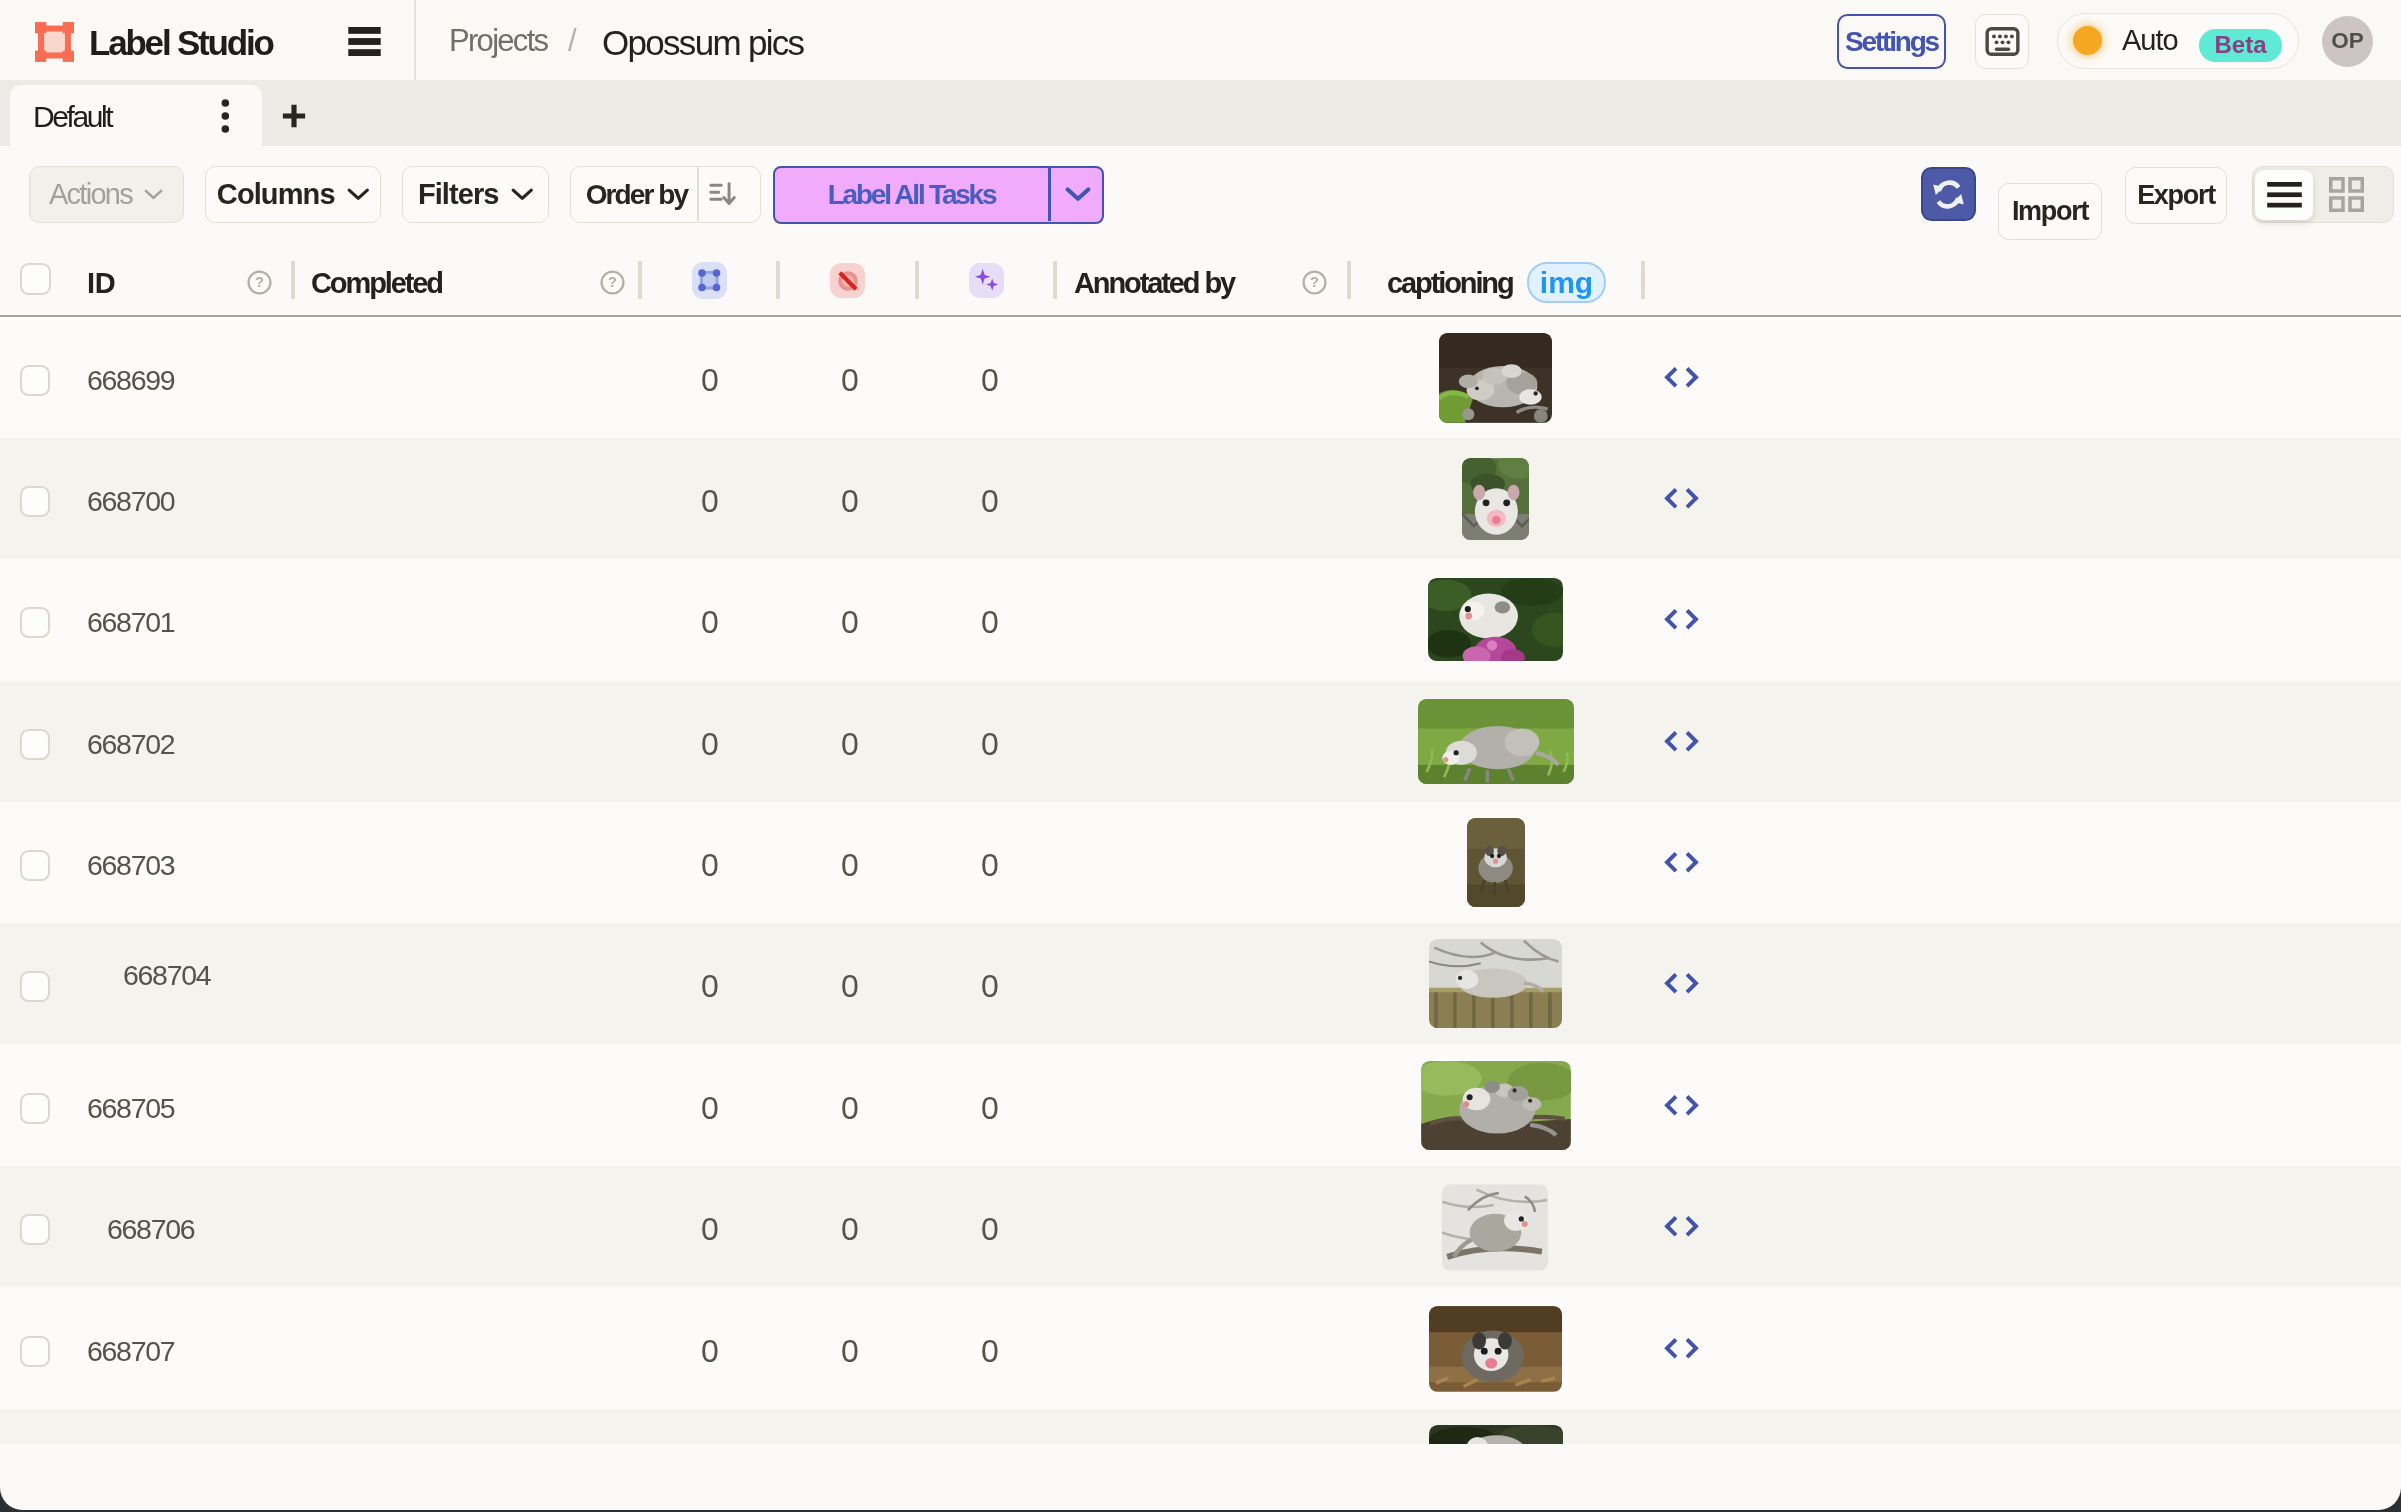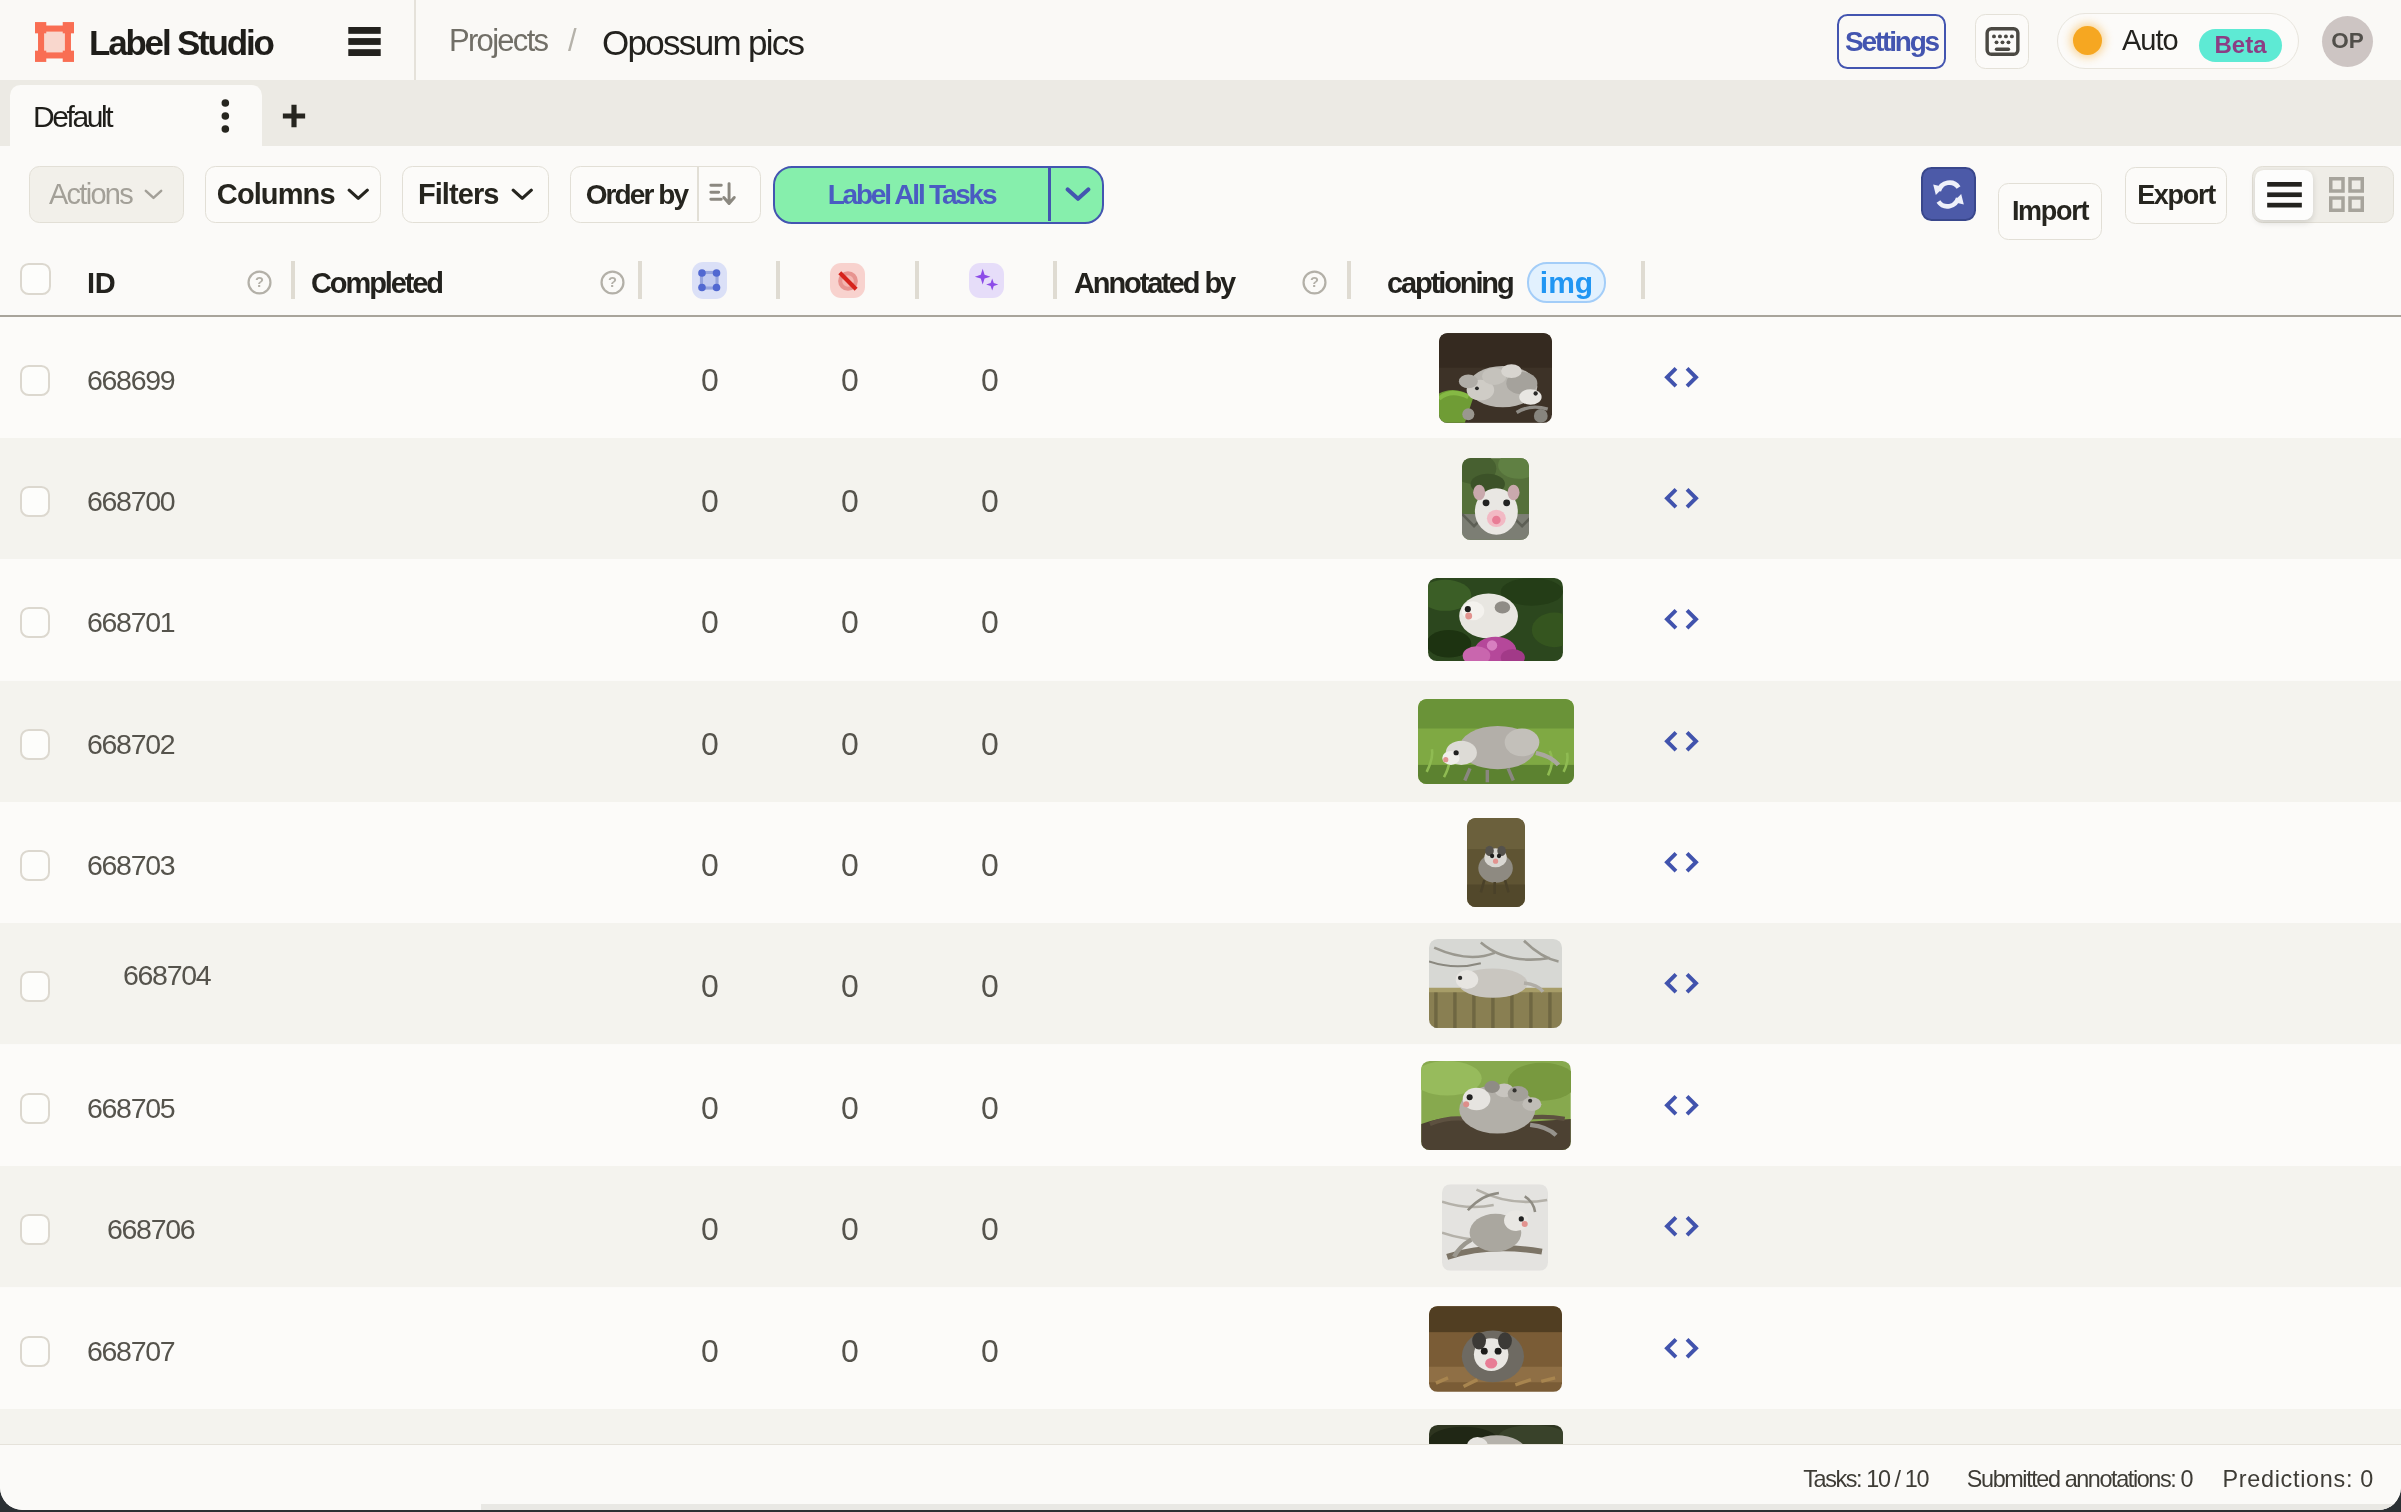--- a/index.html
+++ b/index.html
@@ -81,21 +81,21 @@
   <div class="btn" style="left:402px;top:166px;width:147px;">Filters <svg width="22.5" height="13" viewBox="0 0 26 15">
         <path d="M2.5 2.5 L13 12 L23.5 2.5" fill="none" stroke="#26251f" stroke-width="3.6" stroke-linecap="round" stroke-linejoin="round"></path>
       </svg></div>
   <div class="btn" style="left:570px;top:166px;width:191px;justify-content:flex-start;padding-left:14.7px;gap:0;font-size:28px;letter-spacing:-1.9px;">Order by
     <div style="position:absolute;left:126px;top:0;width:1.7px;height:54px;background:#e2dfd6;"></div>
     <svg style="position:absolute;left:138px;top:14px;" width="28" height="26" viewBox="0 0 32 30">
       <path d="M2 5 h12 M2 13 h9 M2 21 h12" stroke="#8b8880" stroke-width="3.4" stroke-linecap="round"></path>
       <path d="M23 3 v22 M17 19 l6 7 l6 -7" stroke="#8b8880" stroke-width="3.4" fill="none" stroke-linecap="round" stroke-linejoin="round"></path>
     </svg>
   </div>
-  <div class="abs" style="left:773px;top:166px;width:331px;height:58px;border:2.6px solid #4355b0;border-radius:19px;background:#86efac;">
+  <div class="abs" style="left:773px;top:166px;width:331px;height:58px;border:2.6px solid #4355b0;border-radius:8px;background:#f0abfc;">
     <div style="position:absolute;left:0;top:0;width:273px;height:53px;display:flex;align-items:center;justify-content:center;font-size:28px;letter-spacing:-2.2px;font-weight:700;color:#4a5cc2;">Label All Tasks</div>
     <div style="position:absolute;left:273px;top:0;width:2.6px;height:53px;background:#4355b0;"></div>
     <div style="position:absolute;left:276px;top:0;width:53px;height:53px;display:flex;align-items:center;justify-content:center;">
         <svg width="26" height="14.7" viewBox="0 0 26 15">
           <path d="M2.5 2.5 L13 12 L23.5 2.5" fill="none" stroke="#4355b0" stroke-width="4.2" stroke-linecap="round" stroke-linejoin="round"></path>
         </svg>
       </div>
   </div>
   <div class="abs" style="left:1921px;top:167px;width:55px;height:54px;background:#4c5aa8;border:2.6px solid #39478c;border-radius:10.4px;display:flex;align-items:center;justify-content:center;">
     <svg width="35" height="35" viewBox="0 0 40 40">
@@ -397,20 +397,14 @@
 <div style="position:absolute;left:0;top:1409px;width:2401px;height:35px;background:#f4f3ee;overflow:hidden;">
       <div style="position:absolute;left:1429px;top:16px;width:134px;height:89px;border-radius:8.7px;overflow:hidden;"><svg width="134" height="89" viewBox="0 0 155 103">
           <rect width="155" height="103" fill="#2e3520"></rect>
       <ellipse cx="40" cy="18" rx="40" ry="16" fill="#202715"></ellipse>
       <ellipse cx="120" cy="14" rx="40" ry="14" fill="#39422a"></ellipse>
       <ellipse cx="78" cy="30" rx="34" ry="18" fill="#b5b2ab"></ellipse>
       <ellipse cx="56" cy="24" rx="12" ry="10" fill="#e6e4e0"></ellipse>
         </svg></div>
     </div>
 
-  <div class="abs" style="left:0;top:1444px;width:2401px;height:66px;background:#fbfaf8;border-top:1.7px solid #e5e2da;border-radius:0 0 22.5px 22.5px;">
-    <div style="position:absolute;right:473px;top:21px;font-size:23.4px;letter-spacing:-1.4px;color:#3e3c36;">Tasks: 10 / 10</div>
-    <div style="position:absolute;right:209px;top:21px;font-size:23.4px;letter-spacing:-1.4px;color:#3e3c36;">Submitted annotations: 0</div>
-    <div style="position:absolute;right:27px;top:21px;font-size:23.4px;letter-spacing:0.7px;color:#3e3c36;">Predictions: 0</div>
-    <div style="position:absolute;left:481px;right:0;bottom:0;height:6px;background:#e9e8e4;border-radius:0 0 22.5px 0;"></div>
-  </div>
 </div>
 
 
 </body></html>

